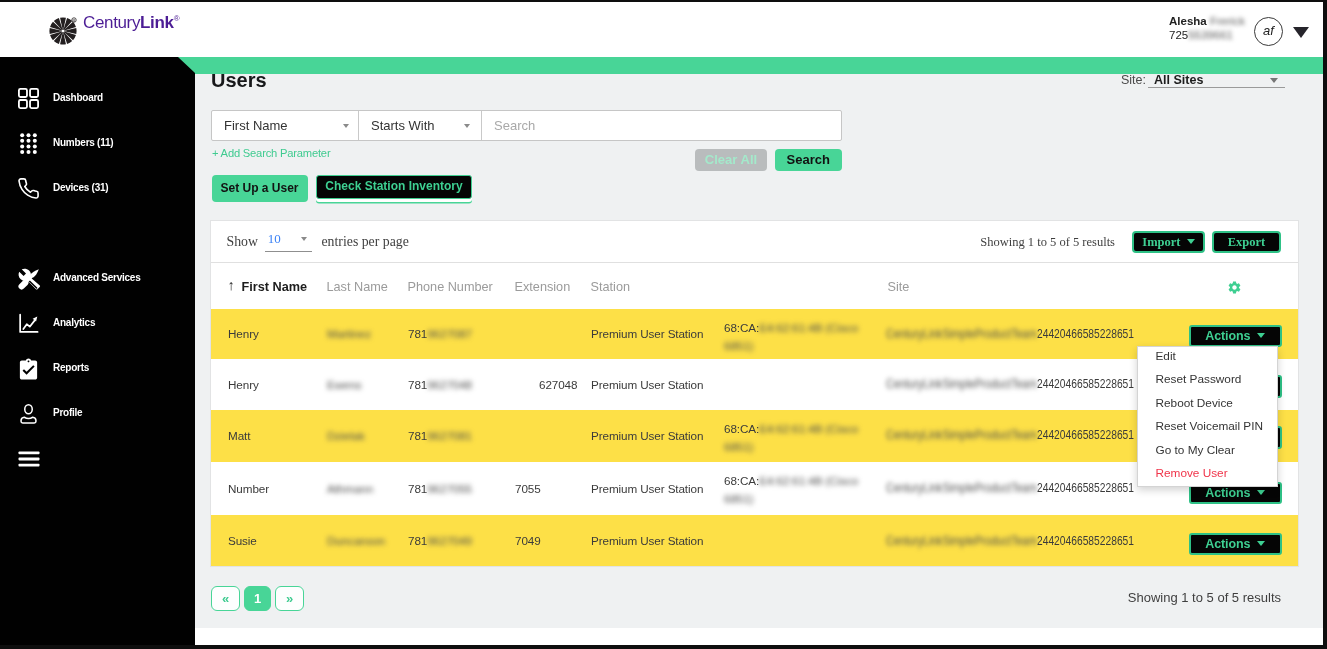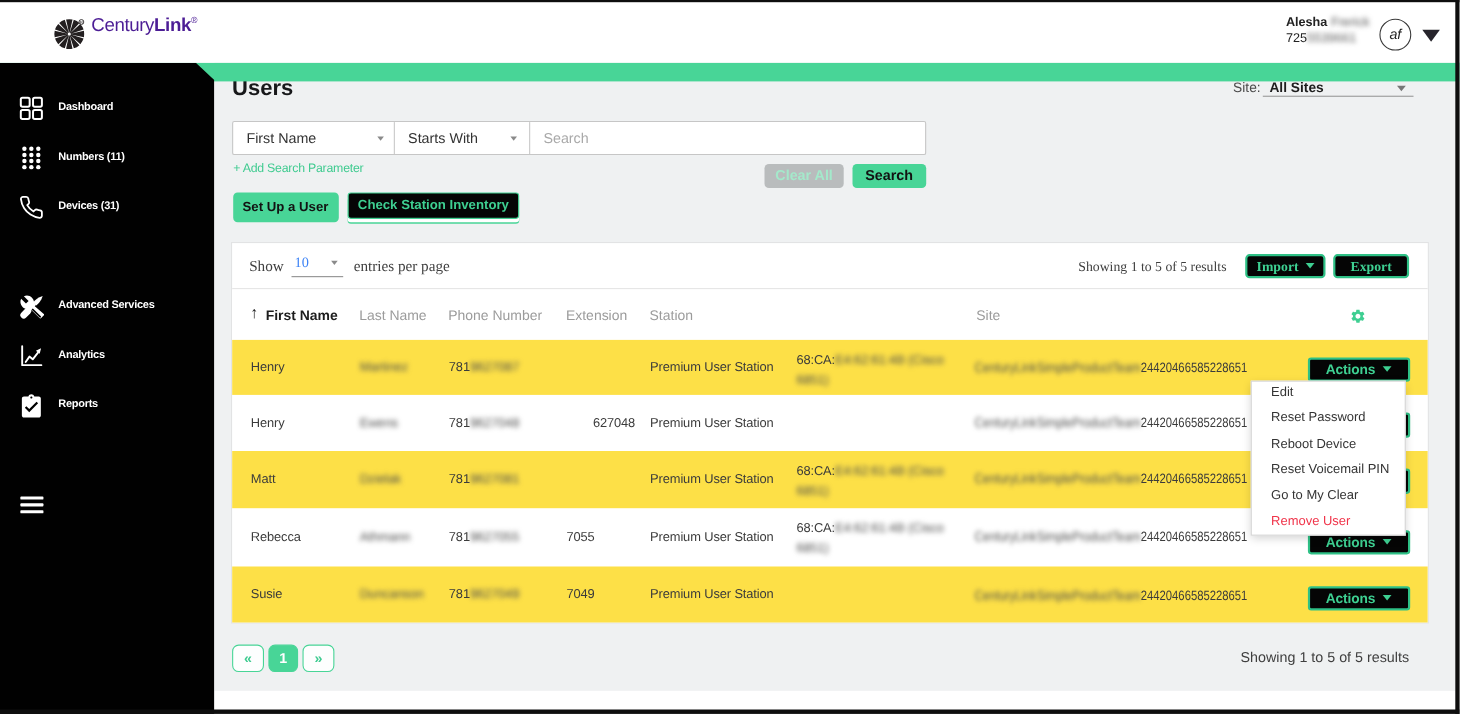--- a/index.html
+++ b/index.html
@@ -172,20 +172,29 @@
         <div class="tx">Analytics</div>
       </div>
     <div class="mi" style="top:289px;">
         <div class="ic">
           <svg width="23" height="24" viewBox="0 0 24 24" fill="#fff">
             <path d="M19 3h-4.18C14.4 1.84 13.3 1 12 1c-1.3 0-2.4.84-2.82 2H5c-1.1 0-2 .9-2 2v16c0 1.1.9 2 2 2h14c1.1 0 2-.9 2-2V5c0-1.1-.9-2-2-2zm-7 0c.55 0 1 .45 1 1s-.45 1-1 1-1-.45-1-1 .45-1 1-1zm-2 15l-4.2-4.2 1.48-1.48L10 14.9l6.92-6.92L18.4 9.5 10 18z"></path>
           </svg>
         </div>
         <div class="tx">Reports</div>
       </div>
+    <div class="mi" style="top:334px;">
+        <div class="ic">
+          <svg width="23" height="24" viewBox="0 0 24 24" fill="none" stroke="#fff" stroke-width="1.6">
+            <ellipse cx="12" cy="7" rx="3.9" ry="4.7"></ellipse>
+            <path d="M7.6 15.4 C9 16.3 10.4 16.8 12 16.8 C13.6 16.8 15 16.3 16.4 15.4 C18.4 15.6 19.8 17.1 19.8 19 L19.8 19.6 C19.8 20.6 19 21.4 18 21.4 L6 21.4 C5 21.4 4.2 20.6 4.2 19.6 L4.2 19 C4.2 17.1 5.6 15.6 7.6 15.4 Z"></path>
+          </svg>
+        </div>
+        <div class="tx">Profile</div>
+      </div>
     <div class="mi" style="top:379px;">
         <div class="ic">
           <svg width="24" height="24" viewBox="0 0 24 24" fill="#fff">
             <rect x="1.5" y="4.4" width="21" height="2.8" rx="0.8"></rect>
             <rect x="1.5" y="10.6" width="21" height="2.8" rx="0.8"></rect>
             <rect x="1.5" y="16.8" width="21" height="2.8" rx="0.8"></rect>
           </svg>
         </div>
       </div>
   </div>
@@ -265,21 +274,21 @@
           <div class="cell" style="left:197.5px;">781<span class="b">9627081</span></div>
           <div class="cell" style="left:380.5px;">Premium User Station</div>
           <div class="cell dev" style="left:513.5px; top:10px; line-height:18px;">68:CA:<span class="b">E4:62:61:4B (Cisco</span><br><span class="b">6851)</span></div>
           <div class="cell site" style="left:675.5px;">
             <span class="b sx">CenturyLinkSimpleProductTeam</span>
             <span class="nx">24420466585228651</span>
           </div>
           <div class="actbtn" style="top:16px;">Actions <span class="caret-g"></span></div>
         </div>
       <div class="row" style="top:240.5px; height:53px; line-height:53px;">
-          <div class="cell" style="left:17.5px;">Rebecca</div>
+          <div class="cell" style="left:17.5px;">Number</div>
           <div class="cell b" style="left:116.5px;">Athmann</div>
           <div class="cell" style="left:197.5px;">781<span class="b">9627055</span></div>
           <div class="cell" style="left:304.5px;">7055</div>
           <div class="cell" style="left:380.5px;">Premium User Station</div>
           <div class="cell dev" style="left:513.5px; top:10px; line-height:18px;">68:CA:<span class="b">E4:62:61:4B (Cisco</span><br><span class="b">6851)</span></div>
           <div class="cell site" style="left:675.5px;">
             <span class="b sx">CenturyLinkSimpleProductTeam</span>
             <span class="nx">24420466585228651</span>
           </div>
           <div class="actbtn" style="top:20px;">Actions <span class="caret-g"></span></div>

